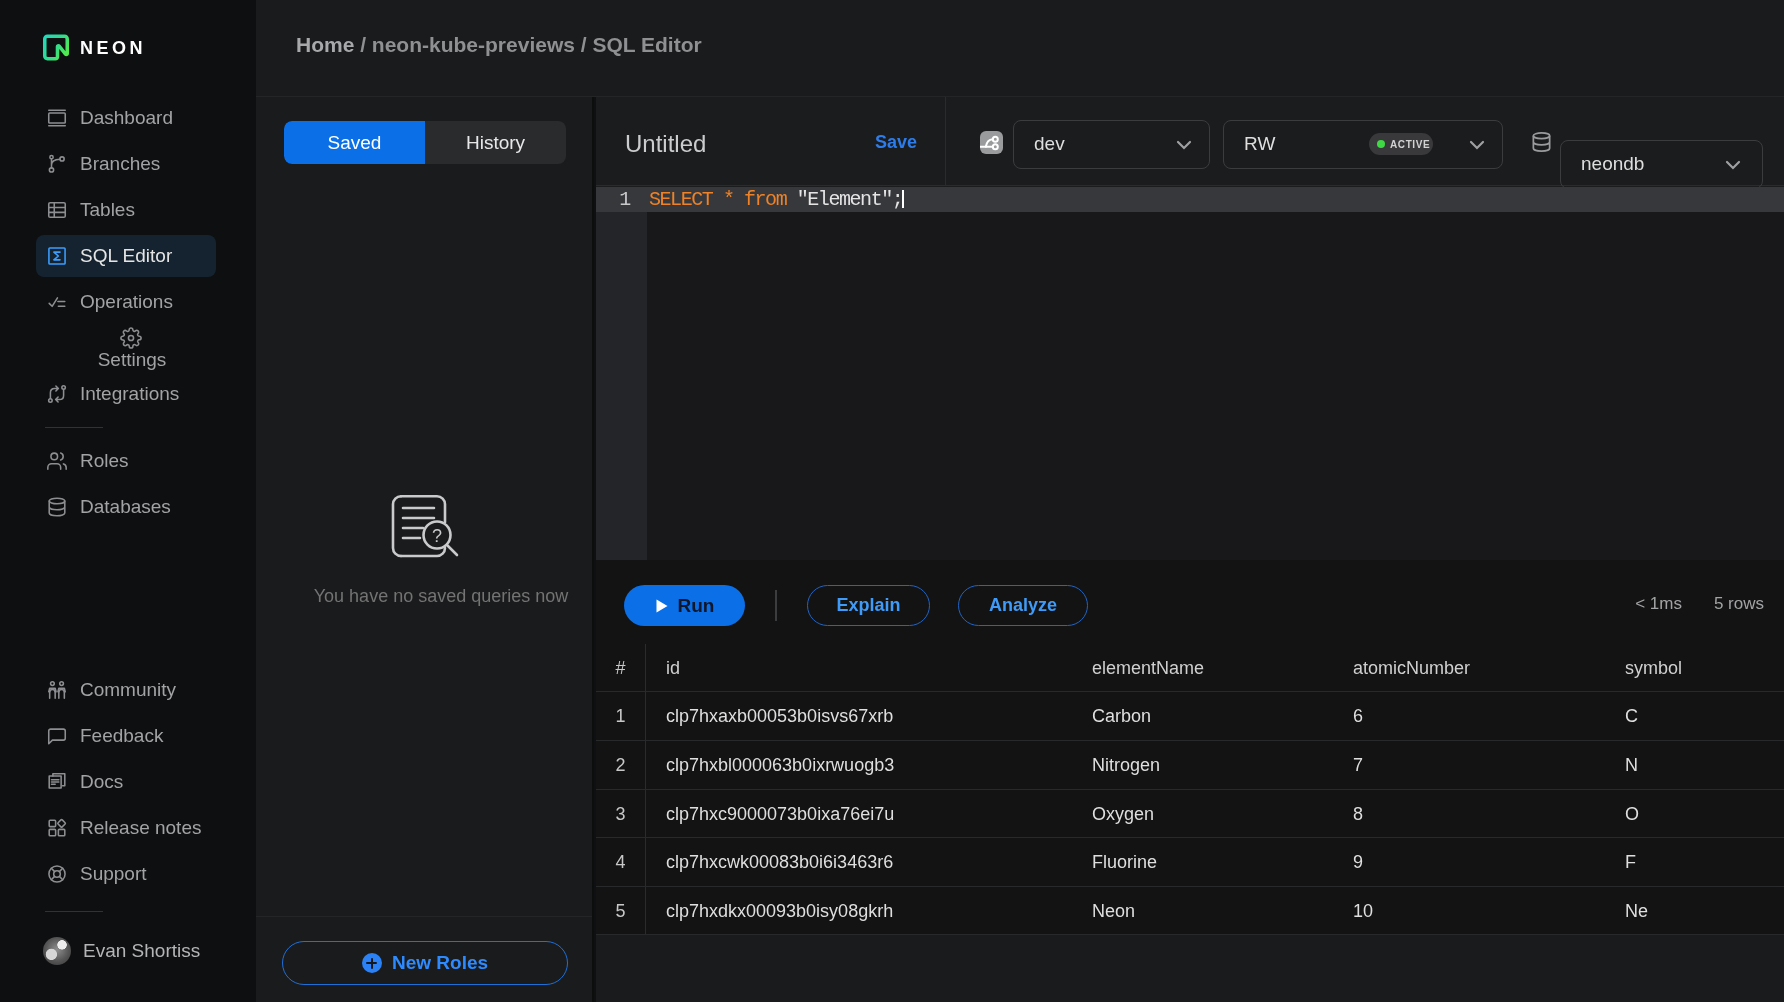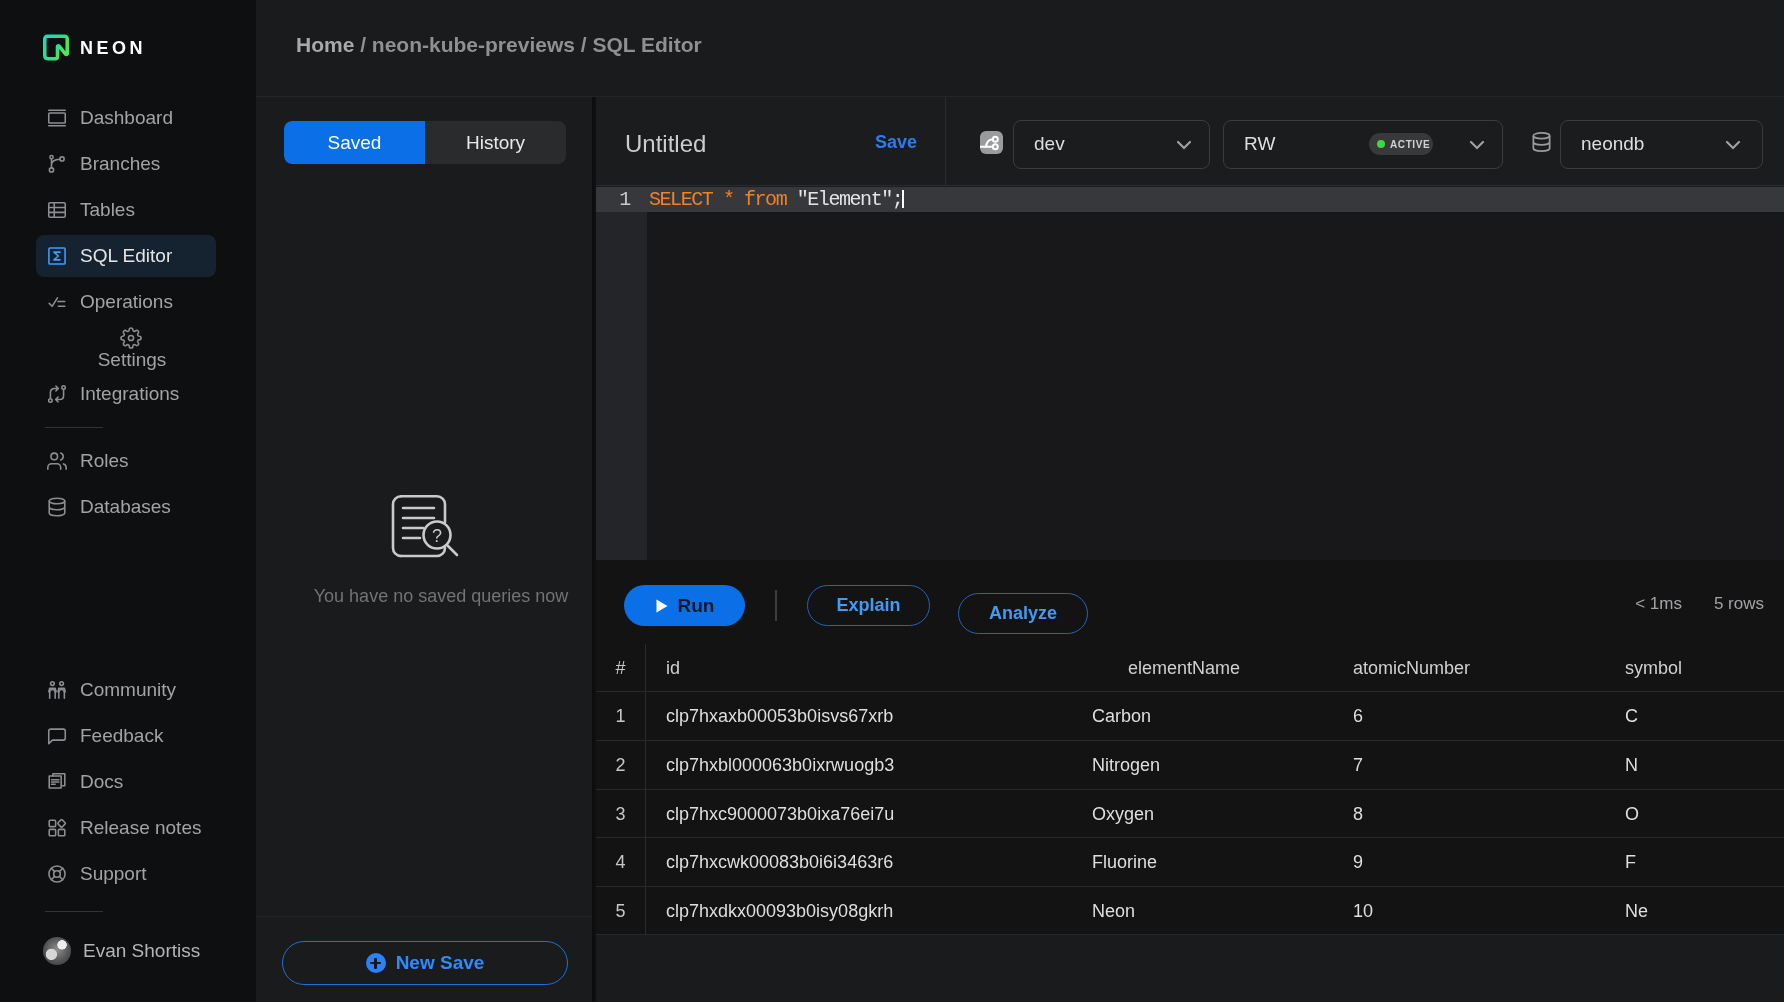--- a/index.html
+++ b/index.html
@@ -234,21 +234,21 @@
       <path d="M12 13h31 M12 23h31 M12 33h20 M12 43h17"></path>
       <circle cx="46" cy="40" r="13.5"></circle>
       <path d="M56 50 l10 10"></path>
       <text x="46" y="47" font-size="18" font-family="Liberation Sans" fill="#c9cacc" stroke="none" text-anchor="middle">?</text>
     </svg>
   </div>
   <div id="emptytext">You have no saved queries now</div>
   <div id="middiv"></div>
   <div id="newquery">
         <div class="plus"></div>
-        <div class="nqt">New Save</div>
+        <div class="nqt">New Roles</div>
       </div>
 </div>
 
 <div id="rightpanel">
   <div id="rtop">
     <div id="rtitle">
       <div id="untitled">Untitled</div>
       <div id="savelink">Save</div>
     </div>
     <div id="brbtn">
@@ -274,21 +274,21 @@
       <svg class="chev" style="left:245px;" width="16" height="10" viewBox="0 0 16 10" fill="none" stroke="#9fa0a2" stroke-width="2.2" stroke-linecap="round">
             <path d="M2 2l6 6 6-6"></path>
           </svg>
     </div>
     <div id="dbicon">
       <svg width="23" height="24" viewBox="0 0 24 24" fill="none" stroke="#9a9b9d" stroke-width="1.8">
             <ellipse cx="12" cy="5.5" rx="8.5" ry="3"></ellipse>
             <path d="M3.5 5.5v13c0 1.66 3.8 3 8.5 3s8.5-1.34 8.5-3v-13 M3.5 12c0 1.66 3.8 3 8.5 3s8.5-1.34 8.5-3"></path>
           </svg>
     </div>
-    <div class="selbox" style="left:964px; width:203px;">
+    <div class="selbox" style="left:964px; width:203px;margin-top:20px;">
       <span class="st">neondb</span>
       <svg class="chev" style="left:164px;" width="16" height="10" viewBox="0 0 16 10" fill="none" stroke="#9fa0a2" stroke-width="2.2" stroke-linecap="round">
             <path d="M2 2l6 6 6-6"></path>
           </svg>
     </div>
   </div>
 
   <div id="editor">
     <div id="gutter"></div>
     <div id="lineactive"></div>
@@ -300,30 +300,30 @@
 
   <div id="runbar">
     <div id="runbtn">
       <svg width="14" height="16" viewBox="0 0 14 16">
             <path d="M1.5 1.5 L12.5 8 L1.5 14.5 Z" fill="#ffffff"></path>
           </svg>
       <span class="rt">Run</span>
     </div>
     <div id="runsep"></div>
     <div class="obtn" style="left:211px; width:123px;">Explain</div>
-    <div class="obtn" style="left:362px; width:130px;margin-top:8px;">Analyze</div>
+    <div class="obtn" style="left:362px; width:130px;">Analyze</div>
     <div id="stats"><span>&lt; 1ms</span><span style="margin-left:32px;">5 rows</span></div>
   </div>
 
   <div id="results">
     <div id="vline"></div>
     <div class="row" style="top:0; height:48px;">
           <span class="cell hcell num">#</span>
           <span class="cell hcell" style="left:70px;">id</span>
-          <span class="cell hcell" style="left:496px;margin-left:36px;">elementName</span>
+          <span class="cell hcell" style="left:496px;">elementName</span>
           <span class="cell hcell" style="left:757px;">atomicNumber</span>
           <span class="cell hcell" style="left:1029px;">symbol</span>
         </div>
     <div class="row" style="top:48px; height:49px;">
           <span class="cell num">1</span>
           <span class="cell" style="left:70px;">clp7hxaxb00053b0isvs67xrb</span>
           <span class="cell" style="left:496px;">Carbon</span>
           <span class="cell" style="left:757px;">6</span>
           <span class="cell" style="left:1029px;">C</span>
         </div>

